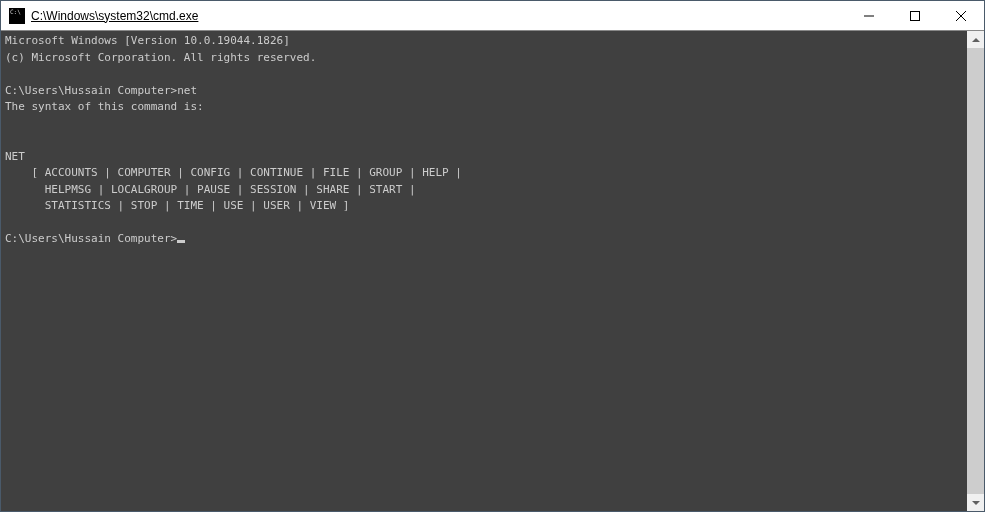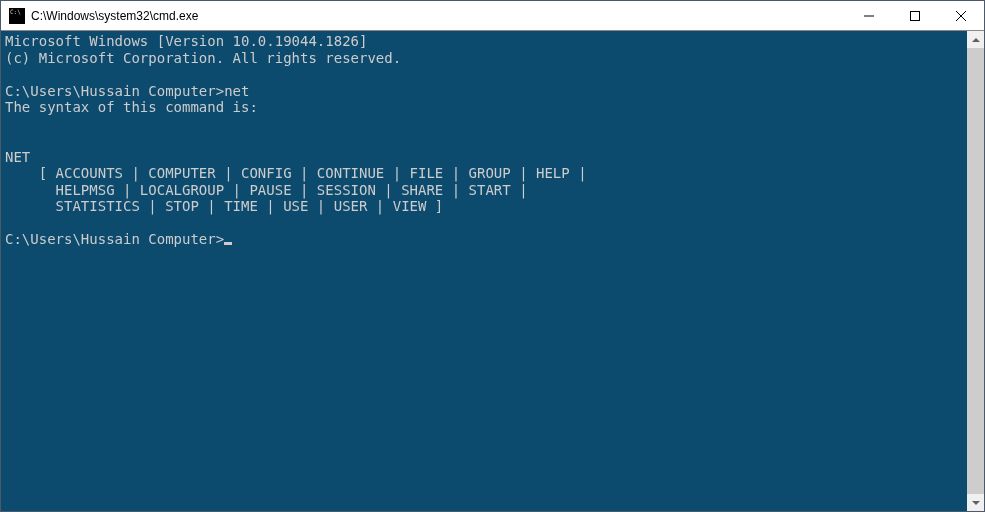--- a/index.html
+++ b/index.html
@@ -36,20 +36,21 @@
       font-family: monospace;
       position: absolute;
       top: 1px;
       left: 1px;
       line-height: 6px;
     }
     .titlebar-title {
       font-size: 12px;
       color: #000;
       flex: 1;
+      text-decoration: underline;
     }
     .titlebar-controls {
       display: flex;
     }
     .titlebar-btn {
       width: 46px;
       height: 30px;
       display: flex;
       align-items: center;
       justify-content: center;
@@ -59,24 +60,24 @@
     }
     .titlebar-btn svg { width: 10px; height: 10px; }
     .client {
       position: relative;
       height: calc(100% - 30px);
       background: #000;
       display: flex;
     }
     .console {
       flex: 1;
-      background: #0c4a6e;
+      background: #404040;
       color: #cccccc;
       font-family: Consolas, "Lucida Console", monospace;
-      font-size: 14px;
+      font-size: 11px;
       line-height: 16.5px;
       padding: 2px 0 0 4px;
       white-space: pre;
       overflow: hidden;
     }
     .console .line { white-space: pre; }
     .scrollbar {
       width: 17px;
       background: #f0f0f0;
       position: relative;

